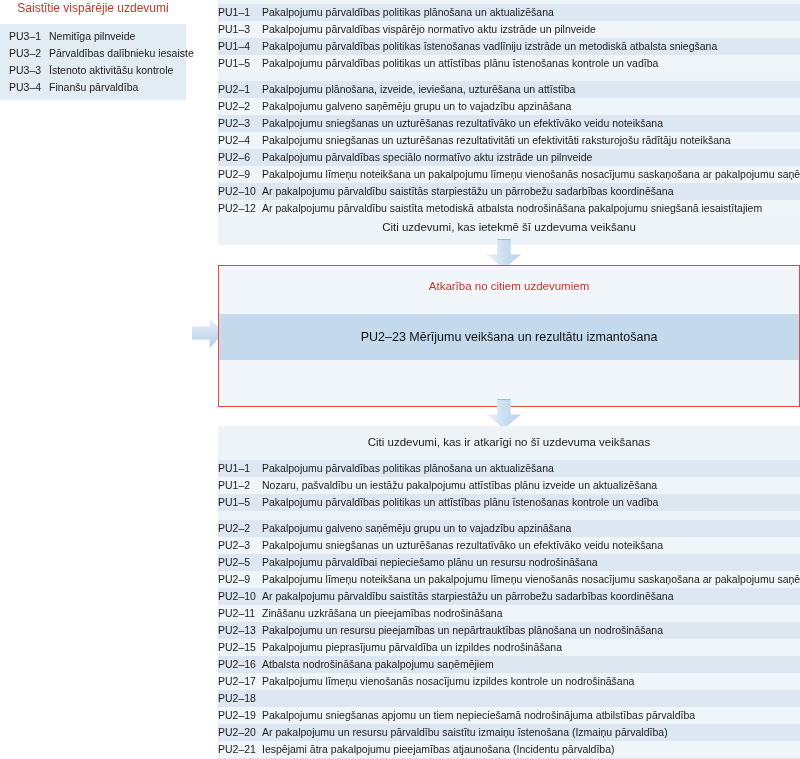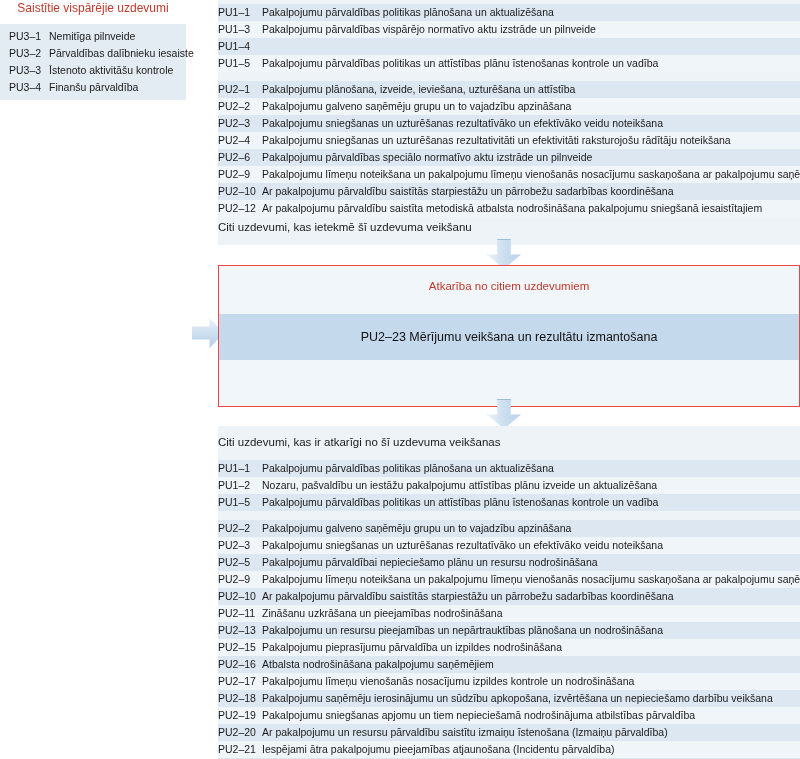--- a/index.html
+++ b/index.html
@@ -54,20 +54,21 @@
   }
   .row .txt {
     flex: 0 0 auto;
   }
   .spacer {
     height: 9px;
   }
 
   
   .panel-caption {
+    text-align: center;
     font-size: 11.5px;
     color: #1a1a1a;
     line-height: 16px;
   }
   .red-caption {
     text-align: center;
     font-size: 11.5px;
     color: #c0392b;
     line-height: 16px;
   }
@@ -192,20 +193,21 @@
         <div class="row alt">
           <span class="code">PU1–1</span>
           <span class="txt">Pakalpojumu pārvaldības politikas plānošana un aktualizēšana</span>
         </div>
         <div class="row plain">
           <span class="code">PU1–3</span>
           <span class="txt">Pakalpojumu pārvaldības vispārējo normatīvo aktu izstrāde un pilnveide</span>
         </div>
         <div class="row alt">
           <span class="code">PU1–4</span>
+          <span class="txt">Pakalpojumu pārvaldības politikas īstenošanas vadlīniju izstrāde un metodiskā atbalsta sniegšana</span>
         </div>
         <div class="row plain">
           <span class="code">PU1–5</span>
           <span class="txt">Pakalpojumu pārvaldības politikas un attīstības plānu īstenošanas kontrole un vadība</span>
         </div>
       </div>
     <div class="spacer"></div>
     <div class="rows" id="top-group2">
         <div class="row alt">
           <span class="code">PU2–1</span>
@@ -329,21 +331,20 @@
         <div class="row alt">
           <span class="code">PU2–16</span>
           <span class="txt">Atbalsta nodrošināšana pakalpojumu saņēmējiem</span>
         </div>
         <div class="row plain">
           <span class="code">PU2–17</span>
           <span class="txt">Pakalpojumu līmeņu vienošanās nosacījumu izpildes kontrole un nodrošināšana</span>
         </div>
         <div class="row alt">
           <span class="code">PU2–18</span>
-          <span class="txt">Pakalpojumu saņēmēju ierosinājumu un sūdzību apkopošana, izvērtēšana un nepieciešamo darbību veikšana</span>
         </div>
         <div class="row plain">
           <span class="code">PU2–19</span>
           <span class="txt">Pakalpojumu sniegšanas apjomu un tiem nepieciešamā nodrošinājuma atbilstības pārvaldība</span>
         </div>
         <div class="row alt">
           <span class="code">PU2–20</span>
           <span class="txt">Ar pakalpojumu un resursu pārvaldību saistītu izmaiņu īstenošana (Izmaiņu pārvaldība)</span>
         </div>
         <div class="row plain">

